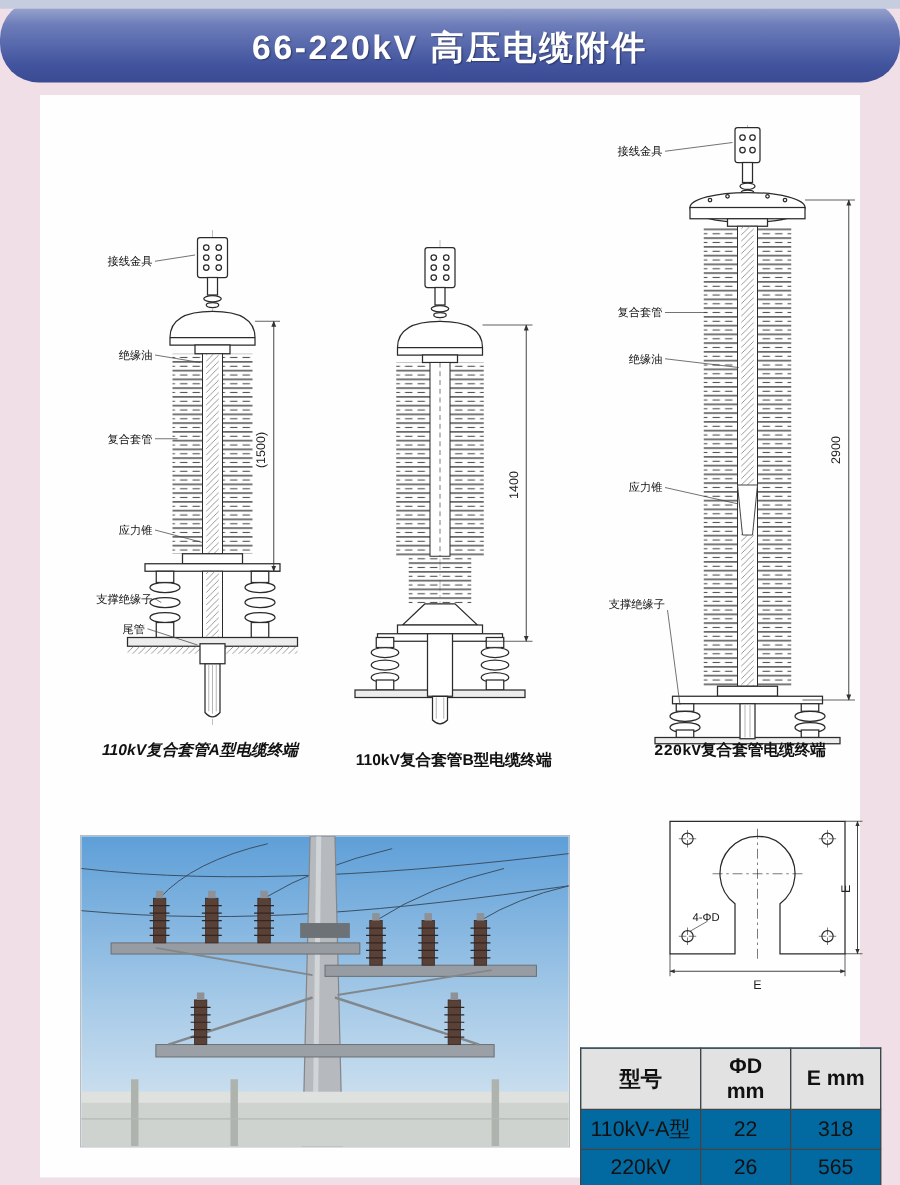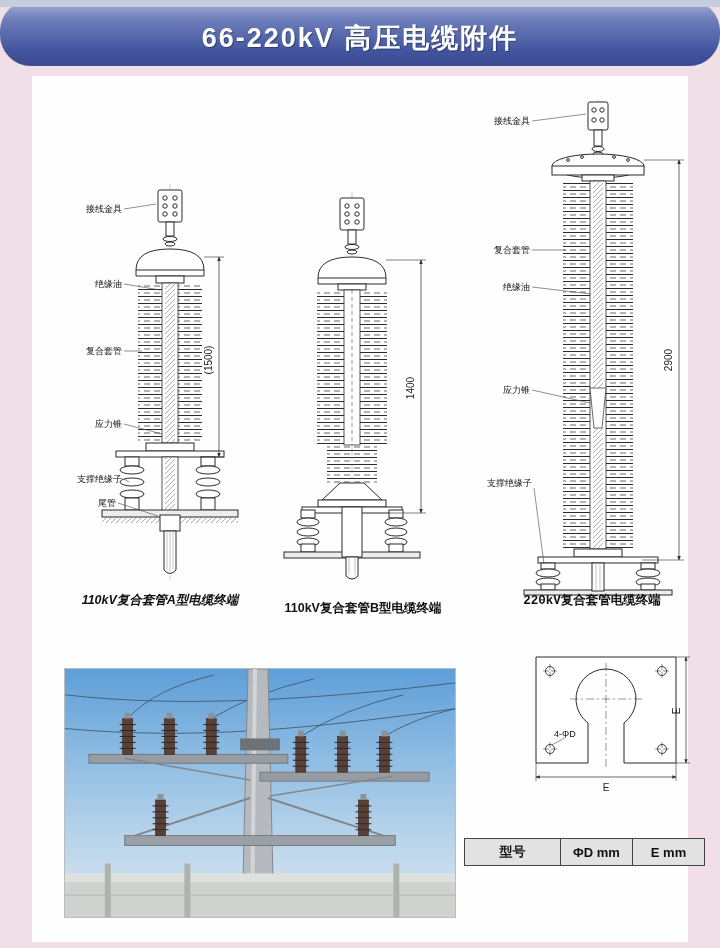--- a/index.html
+++ b/index.html
@@ -36,21 +36,21 @@
   .cap-b { left:263px; top:584px; width:200px;margin-top:16px; }
   .cap-c { left:477px; top:592px; width:230px;font-family:Liberation Mono, monospace; }
   .photo-box { position:absolute; left:64px; top:668px; width:392px; height:250px; border:1px solid #b9bdc2; }
   .photo-box svg { width:100%; height:100%; display:block; }
   .cap-photo { left:64px; top:924px; width:392px; }
   .baseplate-box { position:absolute; left:518px; top:645px; width:178px; height:152px; }
   .baseplate-box svg { width:100%; height:100%; display:block; }
   .cap-base { left:497px; top:801px; width:178px; }
   table.spec {
     position:absolute; left:464px; top:838px;
-    border-collapse:collapse; background:#0369a1; font-size:13px;
+    border-collapse:collapse; background:#0369a1; font-size:17px;
   }
   table.spec th, table.spec td {
     border:1px solid #444; text-align:center; padding:4px 6px; height:26px;
   }
   table.spec th { background:#e2e2e2; font-weight:bold; }
   .c-model { width:96px; } .c-d { width:72px; } .c-e { width:72px; }
   text.lbl { font-size:9px; fill:#111; }
   text.dim { font-size:10px; fill:#222; }
   .leader { stroke:#444; stroke-width:0.6; }
 </style>
@@ -438,16 +438,26 @@
         <col class="c-e">
       </colgroup>
     <thead>
       <tr>
         <th>型号</th>
         <th>ΦD mm</th>
         <th>E mm</th>
       </tr>
     </thead>
     <tbody>
+      <tr>
+        <td>110kV-A型</td>
+        <td>22</td>
+        <td>318</td>
+      </tr>
+      <tr>
+        <td>220kV</td>
+        <td>26</td>
+        <td>565</td>
+      </tr>
     </tbody>
   </table>
 
 </div>
 
 </body></html>

